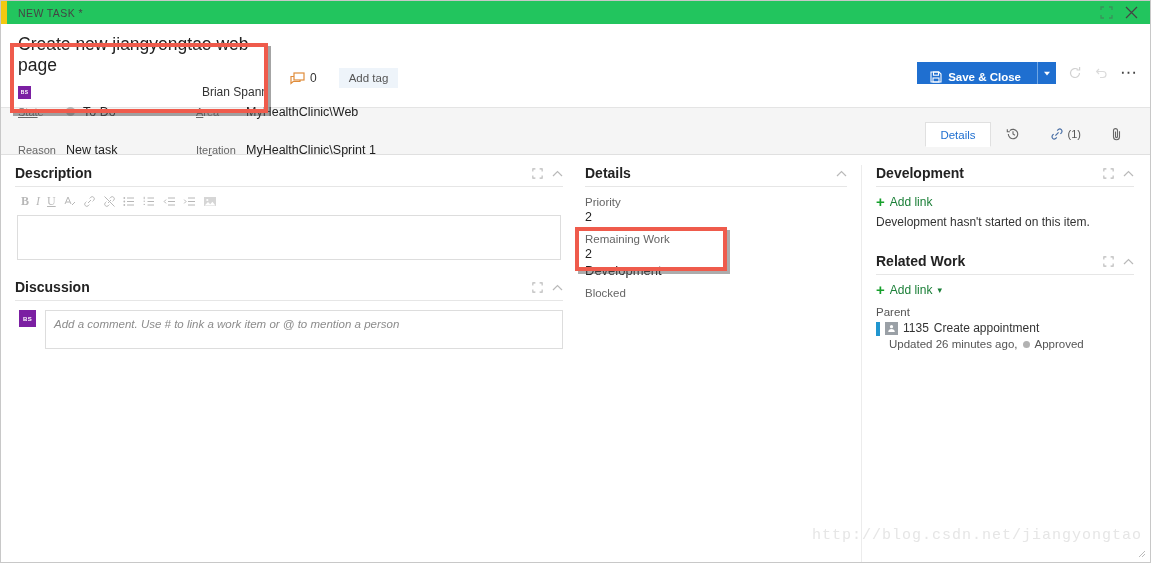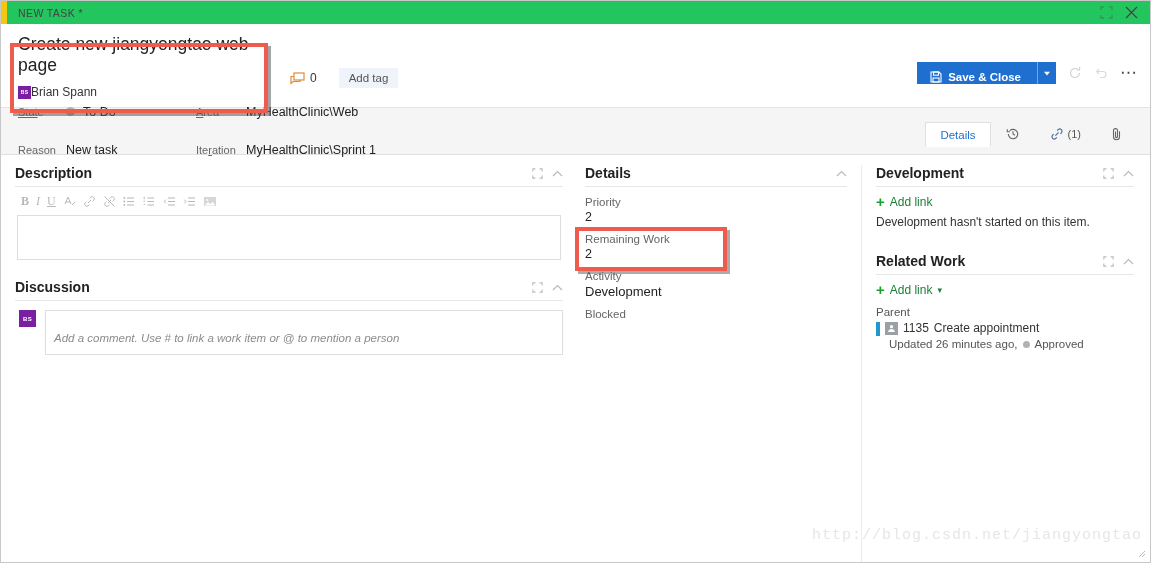--- a/index.html
+++ b/index.html
@@ -51,21 +51,21 @@
     position:absolute; left:9px; top:19px;
     width:258px; height:70px;
     border:4px solid #ef5b4c;
     pointer-events:none; z-index:5;
     box-shadow: 3px 3px 0 0 rgba(90,90,90,.55);
   }
   .wi-title {
     font-size:17.5px; color:#222; line-height:1.2;
     padding:4px 0 2px 0; font-weight:400;
   }
-  .assignee { display:flex; align-items:center; margin-top:7px; }
+  .assignee { display:flex; align-items:center; margin-top:7px;justify-content:space-between; }
   .avatar-sq {
     width:13px; height:13px; background:#7b1fa2;
     color:#fff; font-size:5px; font-weight:bold;
     display:flex; align-items:center; justify-content:center;
     letter-spacing:.3px;
   }
   .assignee-name { font-size:12px; color:#333; }
   .header-mid { display:flex; align-items:center; gap:22px; margin-left:22px; padding-top:38px; }
   .comment-count { display:flex; align-items:center; gap:5px; color:#333; font-size:12px; }
   .add-tag {
@@ -139,21 +139,21 @@
   .tb { opacity:.35; cursor:pointer; display:flex; align-items:center; }
   .tb b, .tb i, .tb u { font-size:12px; color:#333; font-family:"Liberation Serif", serif; }
   .edit-box {
     border:1px solid #ddd; background:#fff;
     height:45px; margin:0 2px;
   }
   .discussion-wrap { display:flex; gap:9px; margin-top:9px; padding-left:4px; }
   .avatar-sq.big { width:17px; height:17px; font-size:6px; flex:0 0 17px; }
   .comment-box {
     flex:1; border:1px solid #ddd; background:#fff;
-    height:45px; padding:20px 8px;
+    height:39px; padding:6px 8px;
   }
   .comment-ph { font-style:italic; color:#8c8c8c; font-size:11.5px; }
 
   
   .dl-label { font-size:11.5px; color:#666; margin-top:9px; }
   .dl-value { font-size:12.5px; color:#222; margin-top:2px; }
   .dl-value.big { font-size:13px; }
   .hl-remaining {
     position:absolute; left:4px; top:62px;
     width:152px; height:44px;
@@ -466,21 +466,20 @@
             <svg width="11" height="7" viewBox="0 0 11 7">
                 <path d="M1 6L5.5 1.5 10 6" fill="none" stroke="#666" stroke-width="1.2"></path>
               </svg>
           </span>
         </span>
       </div>
       <div class="dl-label">Priority</div>
       <div class="dl-value">2</div>
       <div class="dl-label">Remaining Work</div>
       <div class="dl-value">2</div>
-      <div class="dl-label">Activity</div>
       <div class="dl-value big">Development</div>
       <div class="dl-label">Blocked</div>
     </div>
 
     <div class="col col-right">
       <div class="sec-block">
         <div class="sec-head">
           <span class="sec-title">Development</span>
           <span class="sec-icons">
             <span class="ic hdr-ic">

